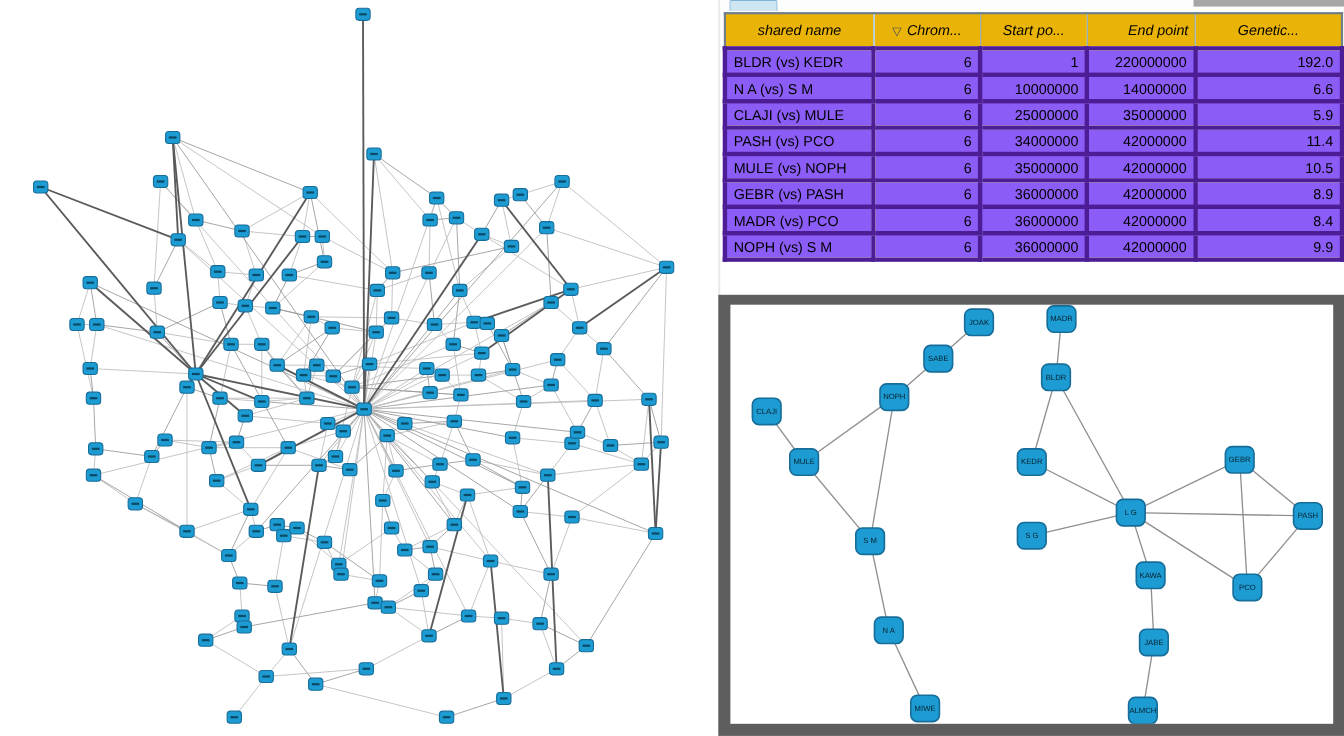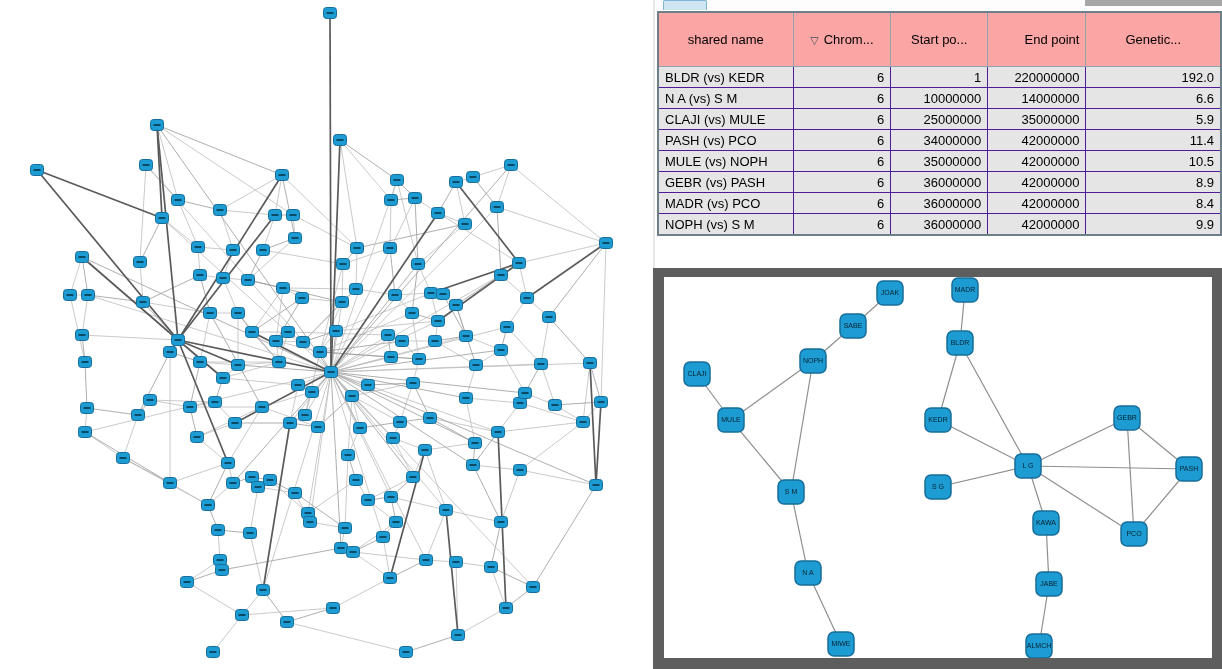--- a/index.html
+++ b/index.html
@@ -5,22 +5,22 @@
   html,body{margin:0;padding:0;background:#fff;}
   .stage{position:relative;width:1222px;height:669px;overflow:hidden;
          font-family:"Liberation Sans","DejaVu Sans",sans-serif;background:#fff;}
   .panel-left{position:absolute;left:0;top:0;width:653px;height:669px;background:#fff;border-right:2px solid #e8e8e8;}
   .panel-table{position:absolute;left:655px;top:0;width:567px;height:268px;background:#fff;}
   .topstrip{position:absolute;left:0;top:0;width:567px;height:10px;background:#fdfdfd;}
   .tab-frag{position:absolute;left:8px;top:0;width:42px;height:9px;background:#cde6f2;border:1px solid #7fb4d4;border-bottom:none;border-radius:2px 2px 0 0;}
   .hscroll-thumb{position:absolute;left:430px;top:0;width:137px;height:6px;background:#a6a6a6;}
   table.attr{border-collapse:collapse;position:absolute;left:2px;top:11px;table-layout:fixed;
              font-size:13px;color:#000;background:#fff;border:2px solid #6e7f8a;}
-  table.attr th{background:#fca5a5;font-weight:normal;border:1px solid #8fa6b0;height:29px;padding:12px 6px;overflow:hidden;white-space:nowrap;}
-  table.attr td{border:1px solid #4c1d95;height:20px;padding:0 6px;overflow:hidden;white-space:nowrap;background:#e5e5e5;}
+  table.attr th{background:#eab308;font-weight:normal;border:1px solid #8fa6b0;height:29px;padding:0 6px;overflow:hidden;white-space:nowrap;font-style:italic;}
+  table.attr td{border:4px solid #4c1d95;height:20px;padding:0 6px;overflow:hidden;white-space:nowrap;background:#8b5cf6;}
   .al{text-align:left}.ar{text-align:right}.ac{text-align:center}
   .funnel{display:inline-block;margin-right:5px;color:#3c4f5a;font-size:11px;transform:scaleY(.95);}
   .panel-net{position:absolute;left:653px;top:268px;width:569px;height:401px;background:#5e5e5e;}
   .net-inner{position:absolute;left:11px;top:9px;width:548px;height:381px;background:#fff;}
   svg{display:block}
 </style>
 </head>
 <body>
 
 <div class="stage">

